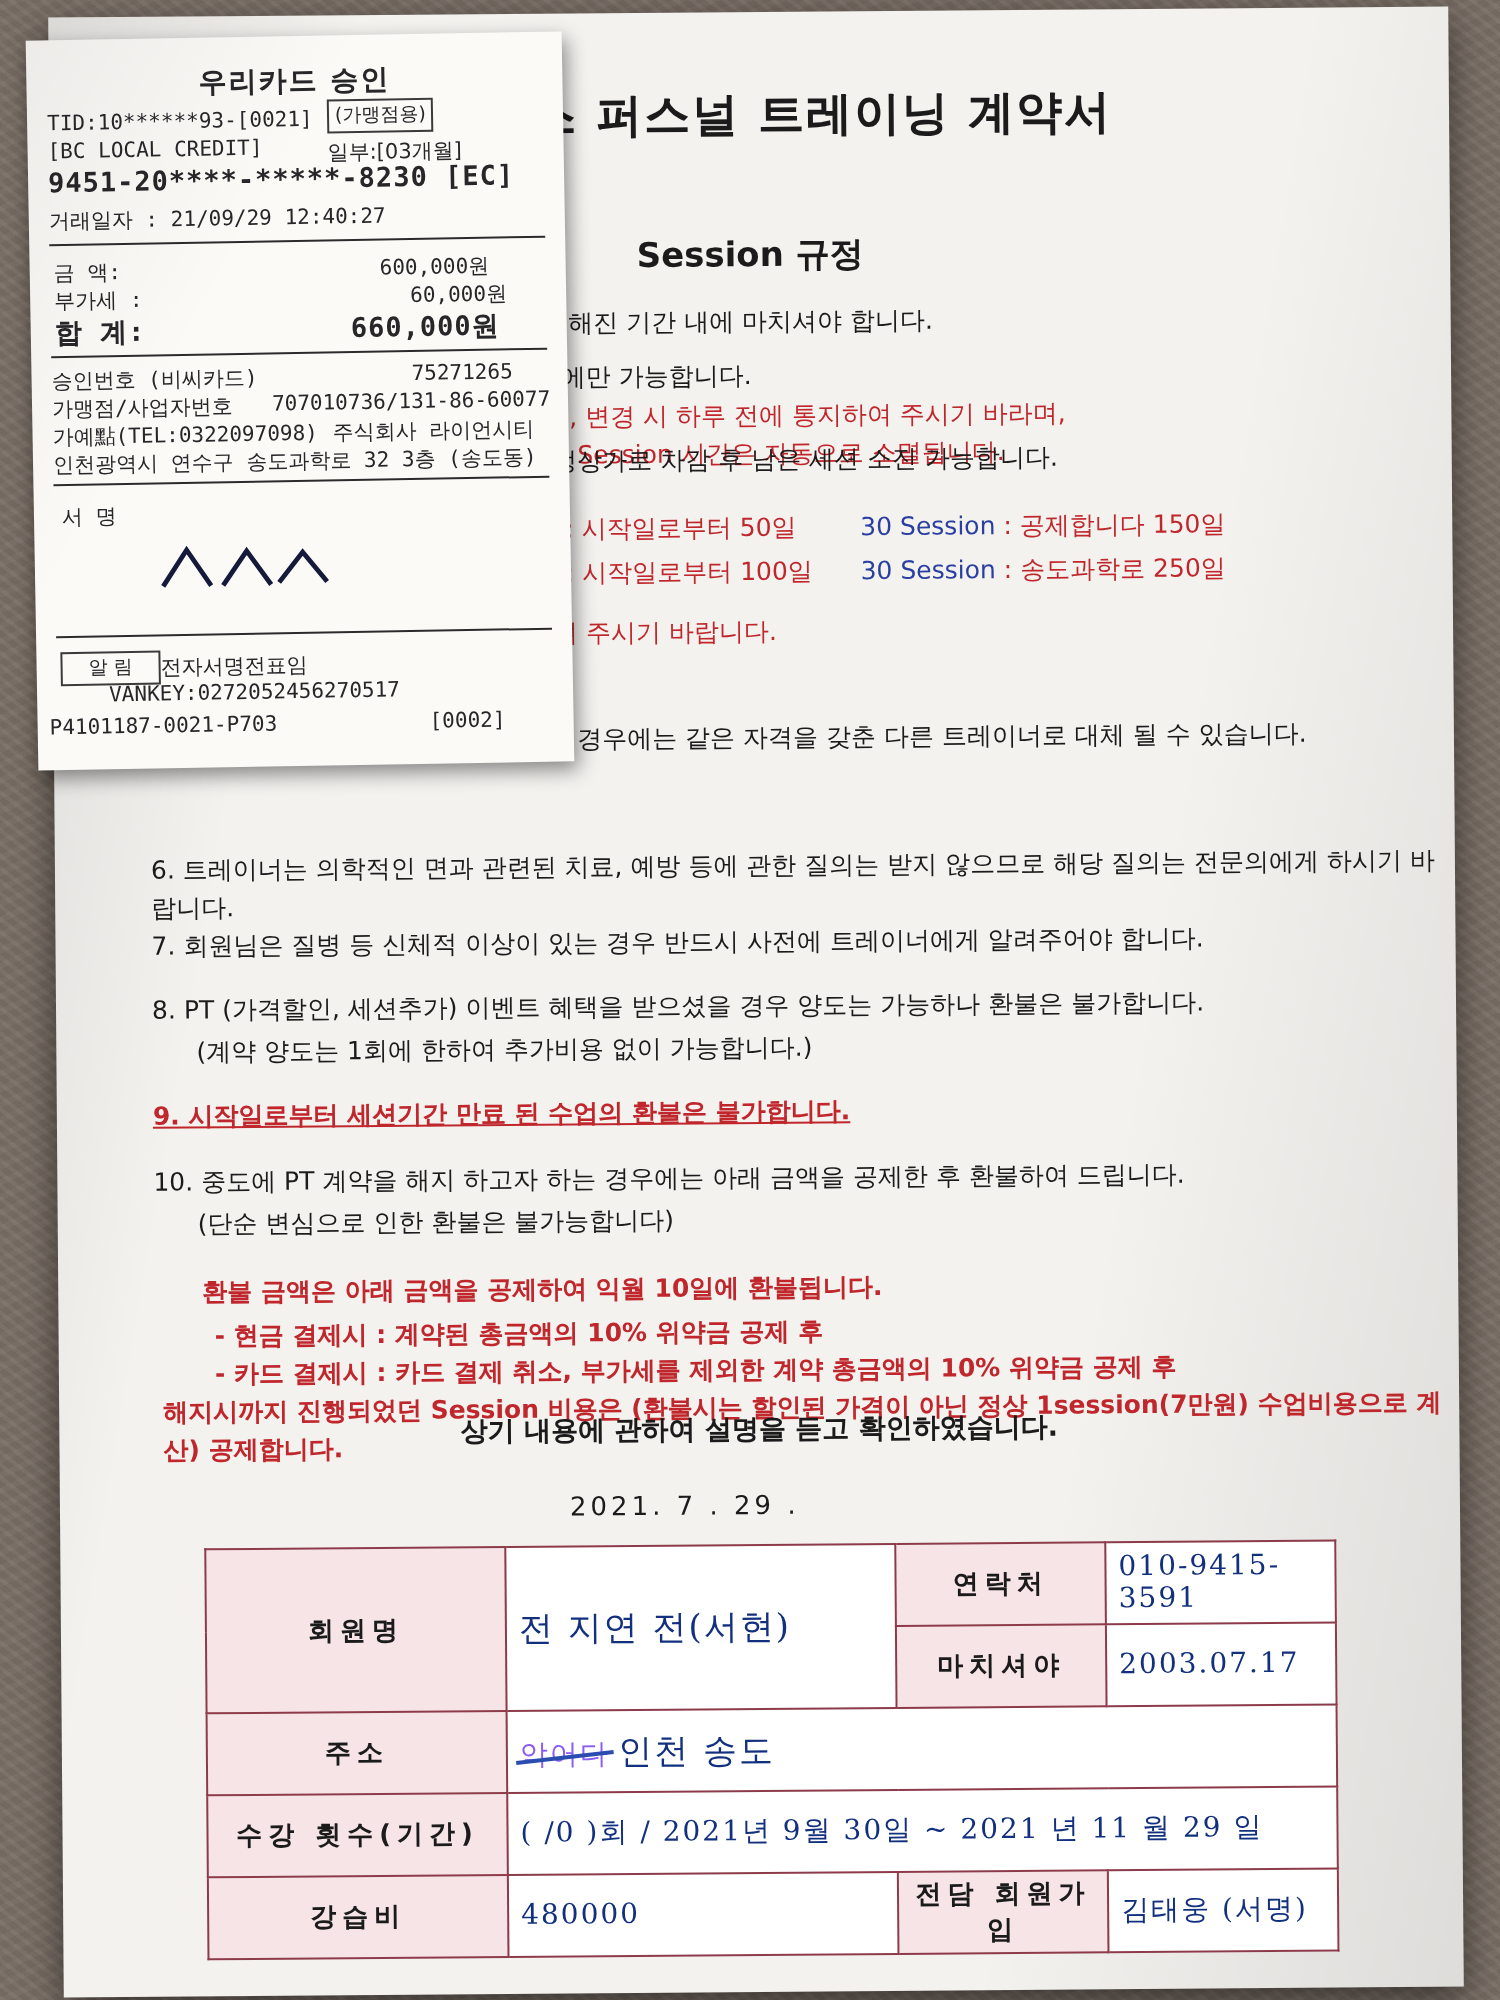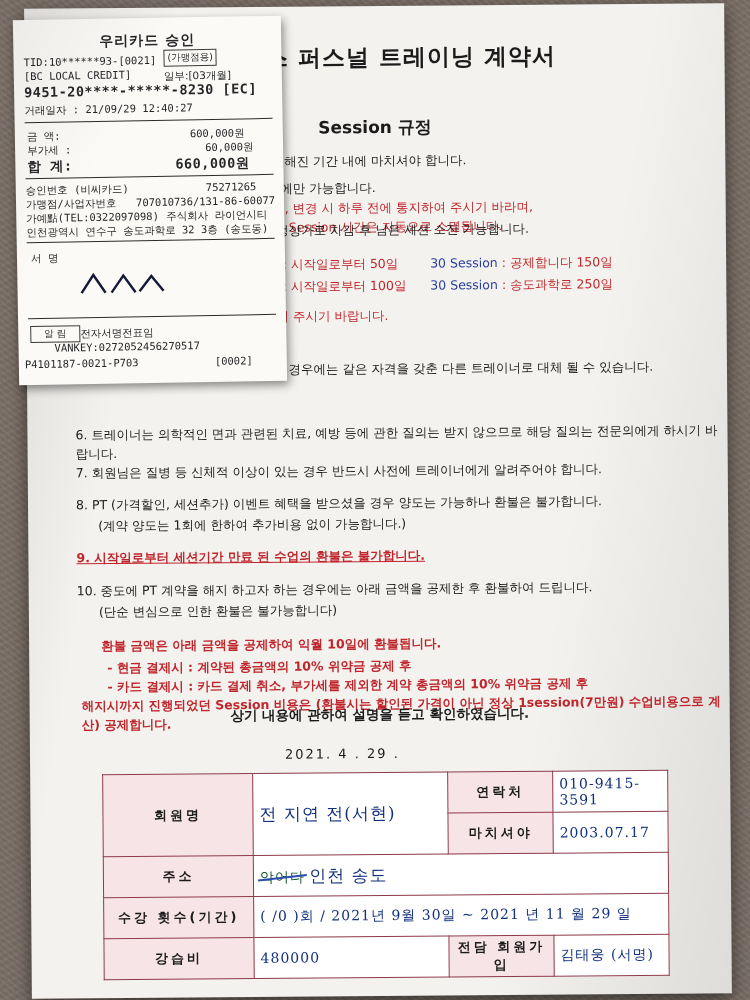--- a/index.html
+++ b/index.html
@@ -139,21 +139,21 @@
     background: #fff;
     color: #102a6b;
   }
   .hand {
     font-family: "DejaVu Serif", serif;
     color: #12307e;
     font-size: 17px;
     letter-spacing: 1px;
   }
   .hand-sm { font-size: 14px; }
-  .hand-strike { position: relative; color: #14532d; }
+  .hand-strike { position: relative; color: #8b5cf6; }
   .hand-strike::after {
     content: "";
     position: absolute;
     left: -2px; right: -2px; top: 52%;
     height: 2px;
     background: #2b4db0;
     transform: rotate(-6deg);
   }
 
   
@@ -262,21 +262,21 @@
       <div class="clause redb u" style="left:48px; top:540px;">9. 시작일로부터 세션기간 만료 된 수업의 환불은 불가합니다.</div>
       <div class="clause" style="left:48px; top:573px;">10. 중도에 PT 계약을 해지 하고자 하는 경우에는 아래 금액을 공제한 후 환불하여 드립니다.</div>
       <div class="clause" style="left:70px; top:594px;">(단순 변심으로 인한 환불은 불가능합니다)</div>
 
       <div class="clause redb" style="left:72px; top:628px;">환불 금액은 아래 금액을 공제하여 익월 10일에 환불됩니다.</div>
       <div class="clause redb" style="left:78px; top:650px;">- 현금 결제시 : 계약된 총금액의 10% 위약금 공제 후</div>
       <div class="clause redb" style="left:78px; top:669px;">- 카드 결제시 : 카드 결제 취소, 부가세를 제외한 계약 총금액의 10% 위약금 공제 후</div>
       <div class="clause redb" style="left:52px; top:688px;">해지시까지 진행되었던 Session 비용은 (환불시는 할인된 가격이 아닌 정상 1session(7만원) 수업비용으로 계산) 공제합니다.</div>
 
       <div class="confirm">상기 내용에 관하여 설명을 듣고 확인하였습니다.</div>
-      <div class="dateline">2021.     4 .   29 .</div>
+      <div class="dateline">2021.     7 .   29 .</div>
 
       <table class="form">
         <colgroup>
           <col style="width:150px">
           <col style="width:195px">
           <col style="width:105px">
           <col style="width:115px">
         </colgroup>
         <tbody>
           <tr>

